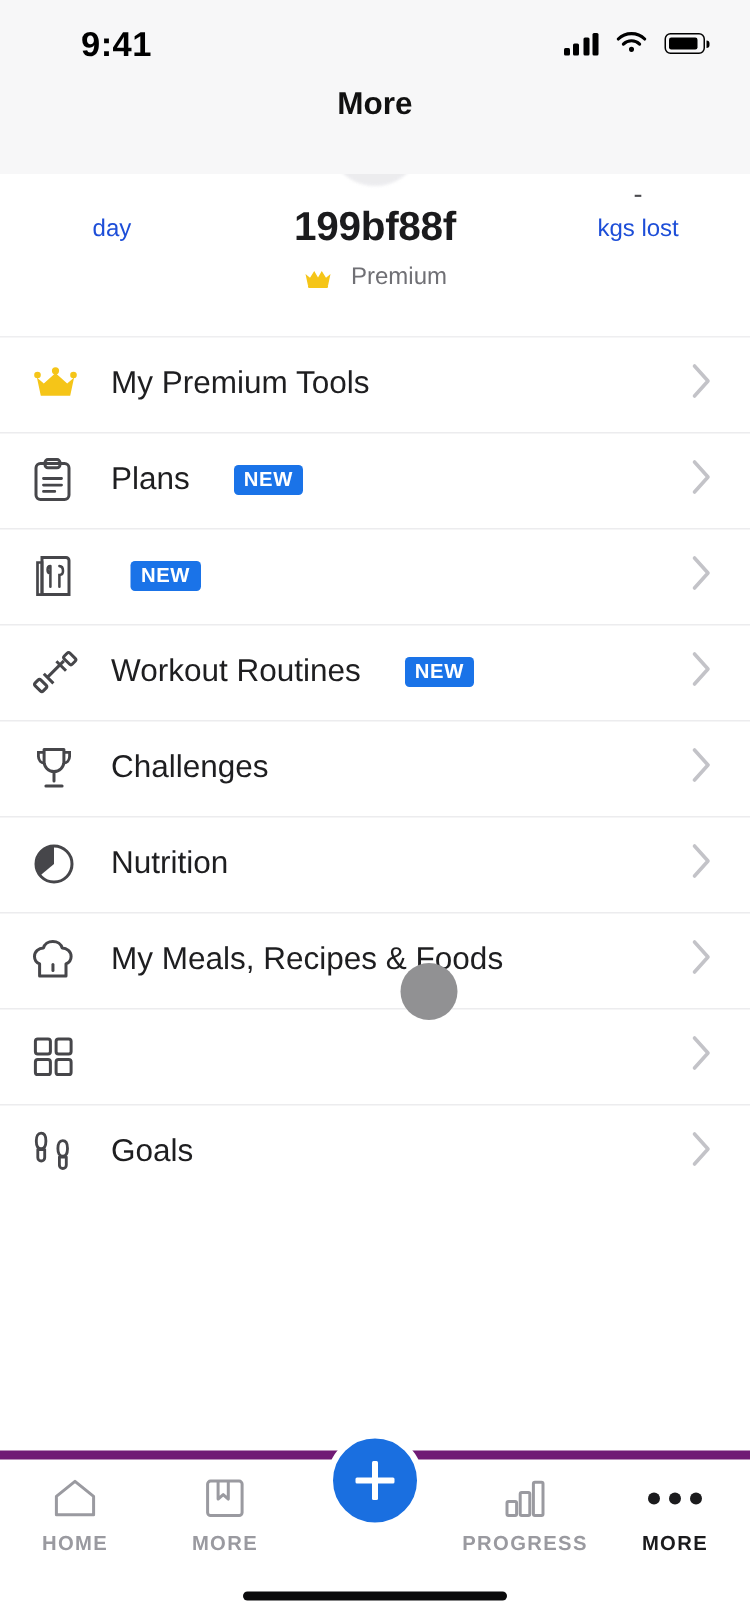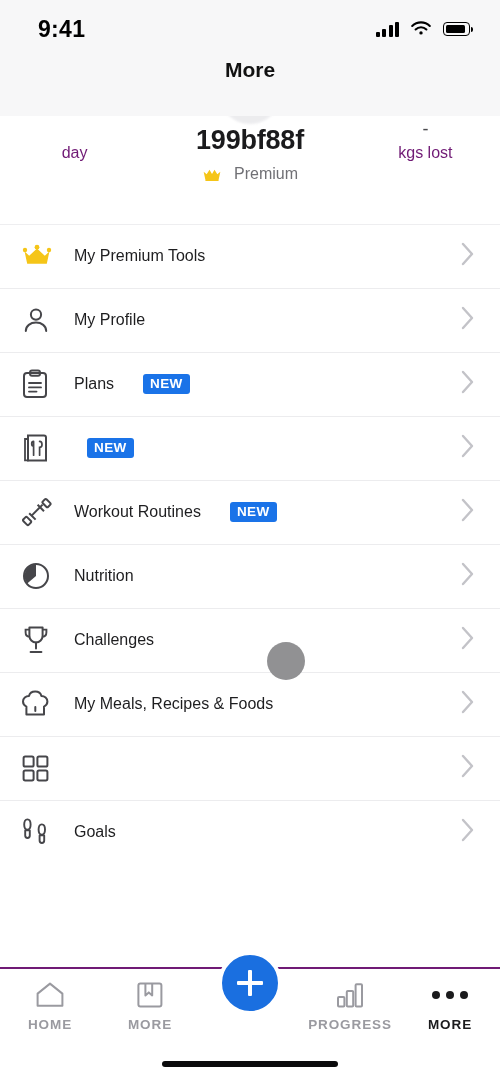--- a/index.html
+++ b/index.html
@@ -8,21 +8,21 @@
     background: #ffffff;
     font-family: "Liberation Sans", sans-serif;
     overflow: hidden;
   }
   .phone { position: relative; width: 500px; height: 1080px; background:#fff; }
 
   
   .status-bar {
     height: 58px; background:#f7f7f8;
     display:flex; align-items:center; justify-content:space-between;
-    padding: 0 30px 0 38px;
+    padding: 0 30px 0 54px;
   }
   .status-time { font-size: 23px; font-weight: 700; color:#000; letter-spacing:.3px; }
   .status-icons { display:flex; align-items:center; gap:11px; }
   .sig { display:flex; align-items:flex-end; gap:2.5px; height:15px; }
   .sig i { display:block; width:4px; background:#000; border-radius:1px; }
   .sig i:nth-child(1){ height:5px; }
   .sig i:nth-child(2){ height:8px; }
   .sig i:nth-child(3){ height:11.5px; }
   .sig i:nth-child(4){ height:15px; }
   .batt { width:27px; height:14px; border:1.6px solid #000; border-radius:4px; padding:1.6px; position:relative; }
@@ -41,60 +41,60 @@
     position:relative; background:#fff; height:108px; overflow:hidden;
   }
   .avatar-peek {
     position:absolute; left:50%; top:-26px; transform:translateX(-50%);
     width:62px; height:34px; background:#e9e9ec; border-radius:0 0 31px 31px;
     filter: blur(1px); opacity:.85;
   }
   .stats { display:flex; align-items:flex-start; padding-top:6px; }
   .stat { flex:1; text-align:center; }
   .stat-side .stat-value { font-size:18px; color:#4b4b4f; line-height:14px; display:block; height:14px; overflow:hidden; }
-  .stat-side .stat-label { font-size:16px; color:#701a75; display:block; margin-top:8px; }
+  .stat-side .stat-label { font-size:16px; color:#1d4ed8; display:block; margin-top:8px; }
   .stat-center { flex:1.35; }
-  .username { font-size:27px; font-weight:700; color:#1b1b1d; letter-spacing:-.2px; margin-top:3px; }
+  .username { font-size:27px; font-weight:700; color:#1b1b1d; letter-spacing:-.2px; margin-top:14px; }
   .premium-row { display:flex; align-items:center; justify-content:center; gap:12px; margin-top:9px; }
   .premium-label { font-size:16px; color:#707075; }
   .crown-sm { width:20px; height:15px; display:block; }
 
   
   .menu { background:#fff; }
   .menu-item {
     position:relative; height:64px; display:flex; align-items:center;
     padding: 0 24px 0 22px;
   }
   .menu-item + .menu-item:before,
   .menu-item:first-child:before {
     content:""; position:absolute; left:0; right:0; top:0; height:1px; background:#ececee;
   }
   .menu-item:first-child:before { background:#eeeef0; }
   .mi-icon { width:36px; height:32px; display:flex; align-items:center; justify-content:flex-start; flex:0 0 auto; }
   .mi-icon svg { display:block; }
-  .mi-label { font-size:16px; color:#1e1e20; margin-left:16px; white-space:nowrap; }
+  .mi-label { font-size:21px; color:#1e1e20; margin-left:16px; white-space:nowrap; }
   .badge-new {
     display:inline-block; margin-left:29px; vertical-align:middle;
     background:#1a73e8; color:#fff; font-size:13.5px; font-weight:700;
     letter-spacing:.4px; padding:3px 7px 3.5px; border-radius:3px; line-height:1;
   }
   .mi-row-text { display:flex; align-items:center; }
   .chev { margin-left:auto; }
 
   
   .touch-dot {
     position:absolute; left:267px; top:642px;
     width:38px; height:38px; border-radius:50%;
     background:#919193; z-index:60;
   }
 
   
   .tabbar {
     position:absolute; left:0; right:0; bottom:0; height:113px;
-    background:#fff; border-top:2px solid #701a75;
+    background:#fff; border-top:6px solid #701a75;
     display:flex; align-items:flex-start; padding-top:11px;
   }
   .tab { flex:1; display:flex; flex-direction:column; align-items:center; gap:7px; }
   .tab-label { font-size:13.5px; font-weight:700; letter-spacing:.9px; color:#9a9aa0; }
   .tab.active .tab-label { color:#1b1b1d; }
   .tab-icon { height:30px; display:flex; align-items:center; justify-content:center; }
   .fab-slot { flex:1; position:relative; }
   .fab {
     position:absolute; left:50%; top:-29px; transform:translateX(-50%);
     width:64px; height:64px; border-radius:50%; background:#1a6fe0;
@@ -181,36 +181,20 @@
       <span class="mi-row-text">
         <span class="mi-label">My Premium Tools</span>
       </span>
       <span class="chev">
         <svg width="16" height="26" viewBox="0 0 16 26">
             <path d="M3 3l9 10-9 10" stroke="#c3c3c8" stroke-width="2.4" fill="none" stroke-linecap="round" stroke-linejoin="round"></path>
           </svg>
       </span>
     </div>
 
-    <div class="menu-item">
-      <span class="mi-icon">
-        <svg width="28" height="28" viewBox="0 0 28 28">
-          <circle cx="14" cy="8.6" r="5.1" stroke="#46464a" stroke-width="2" fill="none"></circle>
-          <path d="M3.8 25c0-5.2 4.6-8.4 10.2-8.4S24.2 19.8 24.2 25" stroke="#46464a" stroke-width="2" fill="none" stroke-linecap="round"></path>
-        </svg>
-      </span>
-      <span class="mi-row-text">
-        <span class="mi-label">My Profile</span>
-      </span>
-      <span class="chev">
-        <svg width="16" height="26" viewBox="0 0 16 26">
-            <path d="M3 3l9 10-9 10" stroke="#c3c3c8" stroke-width="2.4" fill="none" stroke-linecap="round" stroke-linejoin="round"></path>
-          </svg>
-      </span>
-    </div>
 
     <div class="menu-item">
       <span class="mi-icon">
         <svg width="26" height="30" viewBox="0 0 26 30">
           <rect x="2" y="4" width="22" height="24" rx="3" stroke="#46464a" stroke-width="2" fill="none"></rect>
           <rect x="8" y="1.4" width="10" height="5.4" rx="2" stroke="#46464a" stroke-width="2" fill="none"></rect>
           <path d="M7 14h12M7 18.4h12M7 22.6h7.5" stroke="#46464a" stroke-width="1.9" stroke-linecap="round"></path>
         </svg>
       </span>
       <span class="mi-row-text">
@@ -261,45 +245,45 @@
       <span class="chev">
         <svg width="16" height="26" viewBox="0 0 16 26">
             <path d="M3 3l9 10-9 10" stroke="#c3c3c8" stroke-width="2.4" fill="none" stroke-linecap="round" stroke-linejoin="round"></path>
           </svg>
       </span>
     </div>
 
 
     <div class="menu-item">
       <span class="mi-icon">
-        <svg width="28" height="28" viewBox="0 0 28 28">
-          <circle cx="14" cy="14" r="12" stroke="#46464a" stroke-width="2" fill="none"></circle>
-          <path d="M14 14V2.2A11.8 11.8 0 0 0 5.2 21.4z" fill="#46464a"></path>
-        </svg>
-      </span>
-      <span class="mi-row-text">
-        <span class="mi-label">Nutrition</span>
-      </span>
-      <span class="chev">
-        <svg width="16" height="26" viewBox="0 0 16 26">
-            <path d="M3 3l9 10-9 10" stroke="#c3c3c8" stroke-width="2.4" fill="none" stroke-linecap="round" stroke-linejoin="round"></path>
-          </svg>
-      </span>
-    </div>
-
-    <div class="menu-item">
-      <span class="mi-icon">
         <svg width="28" height="30" viewBox="0 0 28 30">
           <path d="M7.4 2.6h13.2v8.2a6.6 6.6 0 0 1-13.2 0z" stroke="#46464a" stroke-width="2" fill="none" stroke-linejoin="round"></path>
           <path d="M7.4 4.6H3.6v2.6c0 2.6 1.8 4.4 3.8 4.6M20.6 4.6h3.8v2.6c0 2.6-1.8 4.4-3.8 4.6" stroke="#46464a" stroke-width="1.9" fill="none"></path>
           <path d="M14 17.4v6.2M8.6 27h10.8" stroke="#46464a" stroke-width="2" stroke-linecap="round"></path>
         </svg>
       </span>
       <span class="mi-row-text">
         <span class="mi-label">Challenges</span>
+      </span>
+      <span class="chev">
+        <svg width="16" height="26" viewBox="0 0 16 26">
+            <path d="M3 3l9 10-9 10" stroke="#c3c3c8" stroke-width="2.4" fill="none" stroke-linecap="round" stroke-linejoin="round"></path>
+          </svg>
+      </span>
+    </div>
+
+    <div class="menu-item">
+      <span class="mi-icon">
+        <svg width="28" height="28" viewBox="0 0 28 28">
+          <circle cx="14" cy="14" r="12" stroke="#46464a" stroke-width="2" fill="none"></circle>
+          <path d="M14 14V2.2A11.8 11.8 0 0 0 5.2 21.4z" fill="#46464a"></path>
+        </svg>
+      </span>
+      <span class="mi-row-text">
+        <span class="mi-label">Nutrition</span>
       </span>
       <span class="chev">
         <svg width="16" height="26" viewBox="0 0 16 26">
             <path d="M3 3l9 10-9 10" stroke="#c3c3c8" stroke-width="2.4" fill="none" stroke-linecap="round" stroke-linejoin="round"></path>
           </svg>
       </span>
     </div>
 
     <div class="menu-item">
       <span class="mi-icon">

